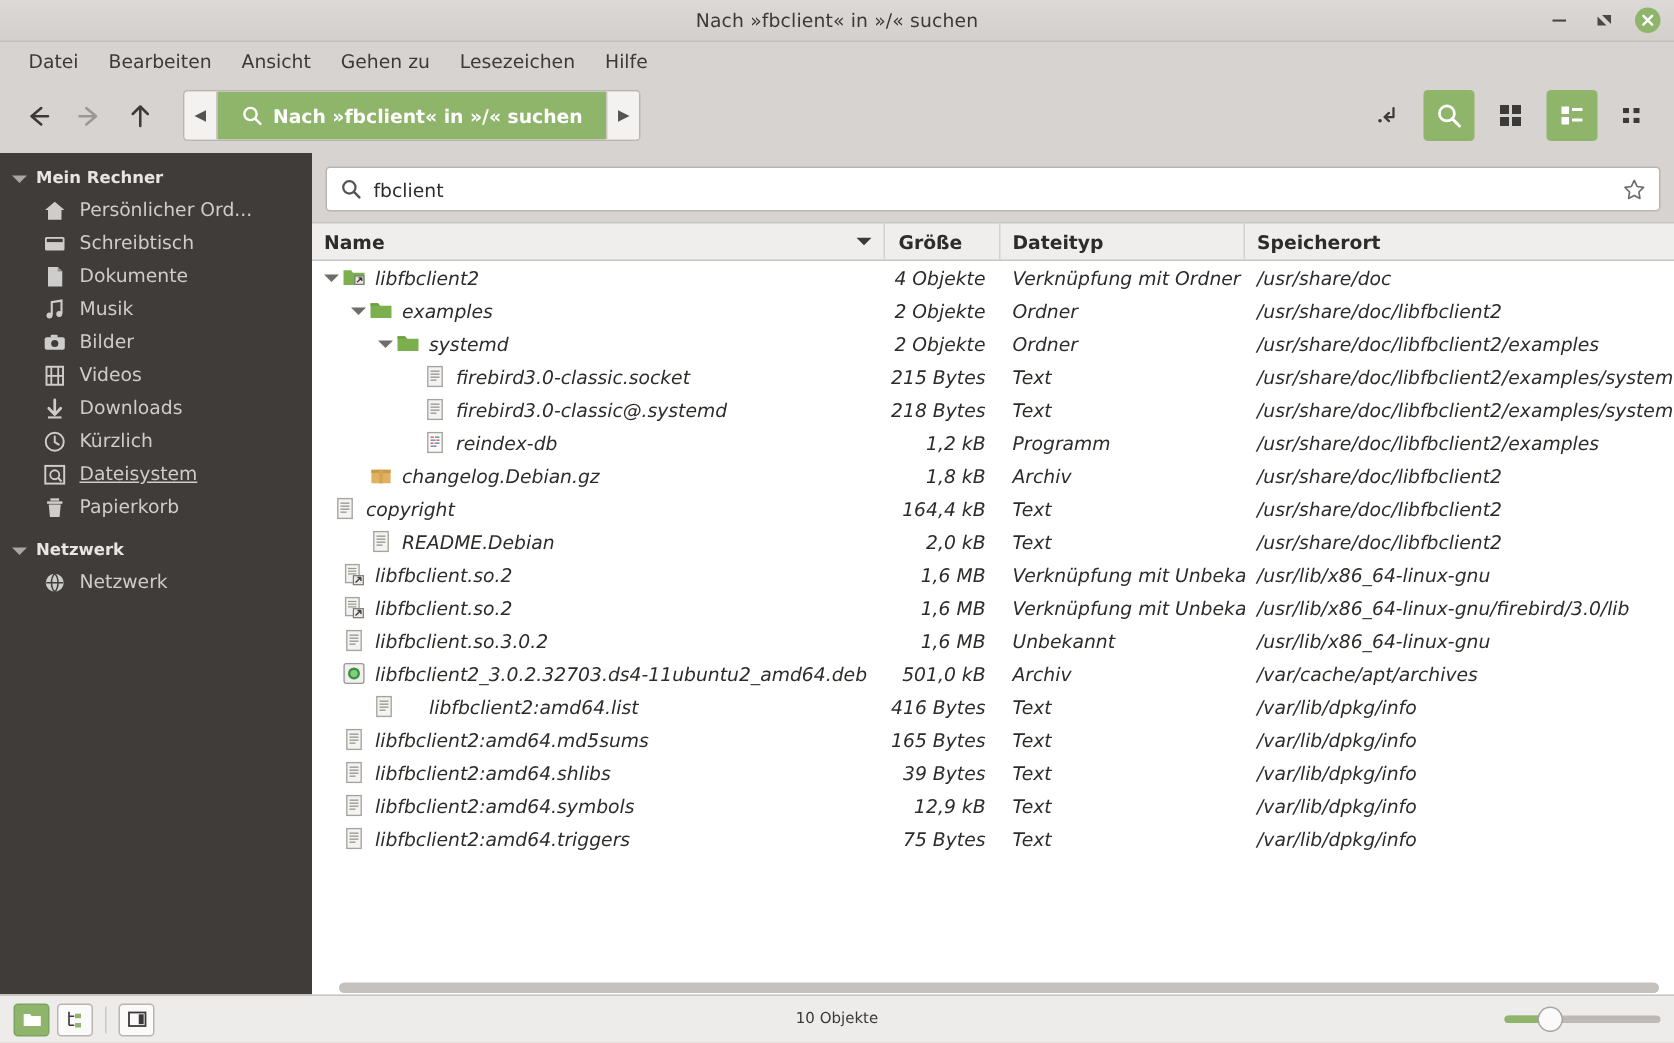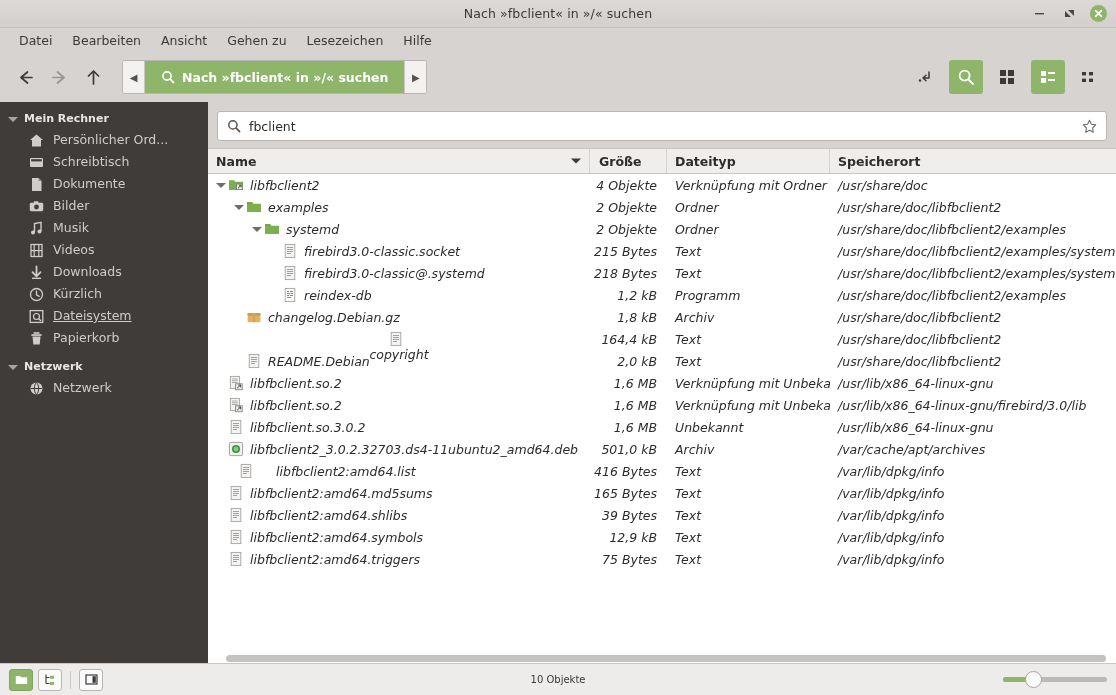--- a/index.html
+++ b/index.html
@@ -313,37 +313,37 @@
               <path d="M3 1 L9.5 1 L12.5 4 L12.5 14 L3 14 Z" fill="#cfcdcb"></path>
               <path d="M9.5 1 L9.5 4 L12.5 4" fill="#8f8d8b"></path>
             </svg>
         </span>
         <span class="lbl">Dokumente</span>
       </div>
 
       <div class="sb-item">
         <span class="ico">
           <svg width="15" height="15" viewBox="0 0 15 15">
+              <path d="M5.5 11 L5.5 2.5 L12 1.4 L12 10" stroke="#cfcdcb" stroke-width="1.4" fill="none"></path>
+              <circle cx="4" cy="11.4" r="2" fill="#cfcdcb"></circle>
+              <circle cx="10.5" cy="10.4" r="2" fill="#cfcdcb"></circle>
+            </svg>
+        </span>
+        <span class="lbl">Musik</span>
+      </div>
+
+      <div class="sb-item">
+        <span class="ico">
+          <svg width="15" height="15" viewBox="0 0 15 15">
               <rect x="0.8" y="3.8" width="13.4" height="8.4" rx="1.4" fill="#cfcdcb"></rect>
               <rect x="4.8" y="2.2" width="4.6" height="2" rx="0.6" fill="#cfcdcb"></rect>
               <circle cx="7.5" cy="8" r="2.4" fill="#3f3c39"></circle>
             </svg>
         </span>
         <span class="lbl">Bilder</span>
-      </div>
-
-      <div class="sb-item">
-        <span class="ico">
-          <svg width="15" height="15" viewBox="0 0 15 15">
-              <path d="M5.5 11 L5.5 2.5 L12 1.4 L12 10" stroke="#cfcdcb" stroke-width="1.4" fill="none"></path>
-              <circle cx="4" cy="11.4" r="2" fill="#cfcdcb"></circle>
-              <circle cx="10.5" cy="10.4" r="2" fill="#cfcdcb"></circle>
-            </svg>
-        </span>
-        <span class="lbl">Musik</span>
       </div>
 
       <div class="sb-item">
         <span class="ico">
           <svg width="15" height="15" viewBox="0 0 15 15">
             <rect x="2" y="1.5" width="11" height="12" stroke="#cfcdcb" stroke-width="1.3" fill="none"></rect>
             <rect x="4.6" y="1.5" width="1.2" height="12" fill="#cfcdcb"></rect>
             <rect x="9.2" y="1.5" width="1.2" height="12" fill="#cfcdcb"></rect>
             <rect x="2" y="7" width="11" height="1.2" fill="#cfcdcb"></rect>
           </svg>
@@ -560,21 +560,21 @@
                   <rect x="6.8" y="4.2" width="2.4" height="9" fill="#d4a452"></rect>
                 </svg>
               </span>
               <span>changelog.Debian.gz</span>
             </div>
             <div class="c-size">1,8 kB</div>
             <div class="c-type">Archiv</div>
             <div class="c-loc">/usr/share/doc/libfbclient2</div>
           </div>
           <div class="row">
-            <div class="c-name" style=" flex-direction: column;">
+            <div class="c-name" style="">
               <span class="expander"></span>
               <span class="fico">
                 <svg width="16" height="16" viewBox="0 0 16 16">
                   <rect x="3.2" y="1.4" width="9.6" height="13.2" fill="#f4f3f1" stroke="#a5a3a0" stroke-width="0.9"></rect>
                   <rect x="5" y="4" width="6" height="0.9" fill="#9a9895"></rect>
                   <rect x="5" y="6" width="6" height="0.9" fill="#9a9895"></rect>
                   <rect x="5" y="8" width="6" height="0.9" fill="#9a9895"></rect>
                   <rect x="5" y="10" width="4" height="0.9" fill="#9a9895"></rect>
                 </svg>
               </span>
@@ -668,21 +668,21 @@
                   <circle cx="8" cy="8" r="2.4" fill="#7ed07f"></circle>
                 </svg>
               </span>
               <span>libfbclient2_3.0.2.32703.ds4-11ubuntu2_amd64.deb</span>
             </div>
             <div class="c-size">501,0 kB</div>
             <div class="c-type">Archiv</div>
             <div class="c-loc">/var/cache/apt/archives</div>
           </div>
           <div class="row">
-            <div class="c-name" style="padding-left: 0; gap: 16px;">
+            <div class="c-name" style="padding-left: 10px; gap: 16px;">
               <span class="expander"></span>
               <span class="fico">
                 <svg width="16" height="16" viewBox="0 0 16 16">
                   <rect x="3.2" y="1.4" width="9.6" height="13.2" fill="#f4f3f1" stroke="#a5a3a0" stroke-width="0.9"></rect>
                   <rect x="5" y="4" width="6" height="0.9" fill="#9a9895"></rect>
                   <rect x="5" y="6" width="6" height="0.9" fill="#9a9895"></rect>
                   <rect x="5" y="8" width="6" height="0.9" fill="#9a9895"></rect>
                   <rect x="5" y="10" width="4" height="0.9" fill="#9a9895"></rect>
                 </svg>
               </span>

